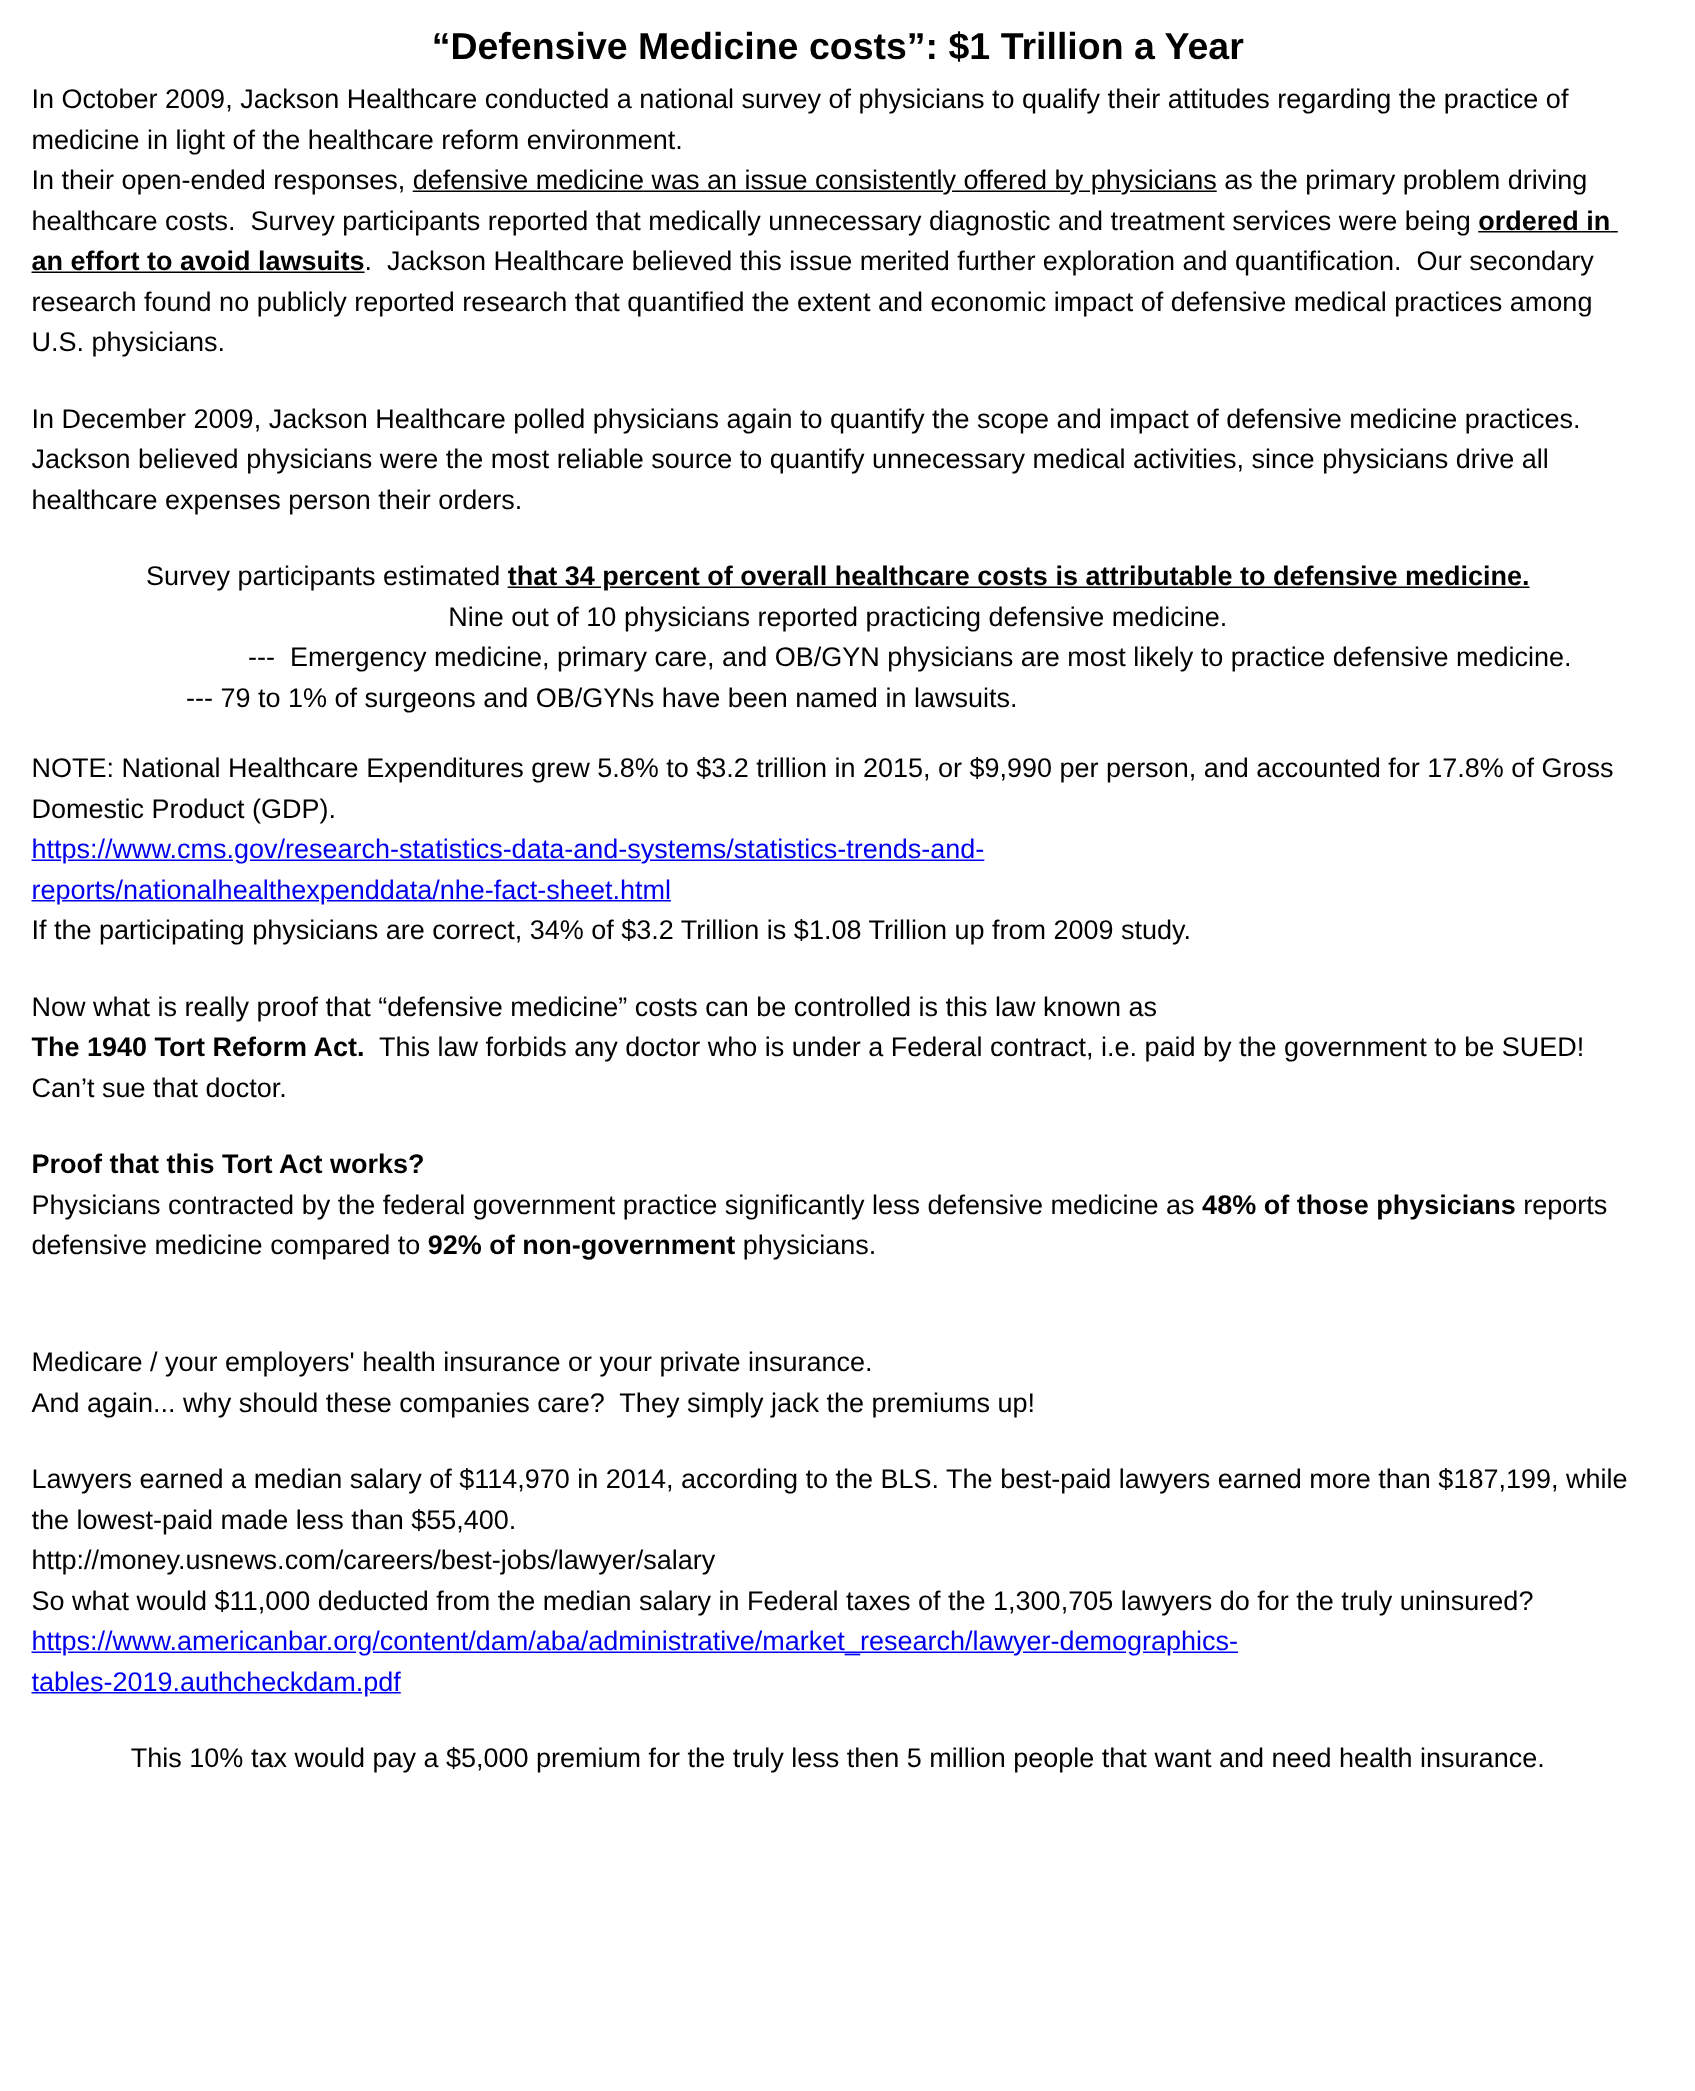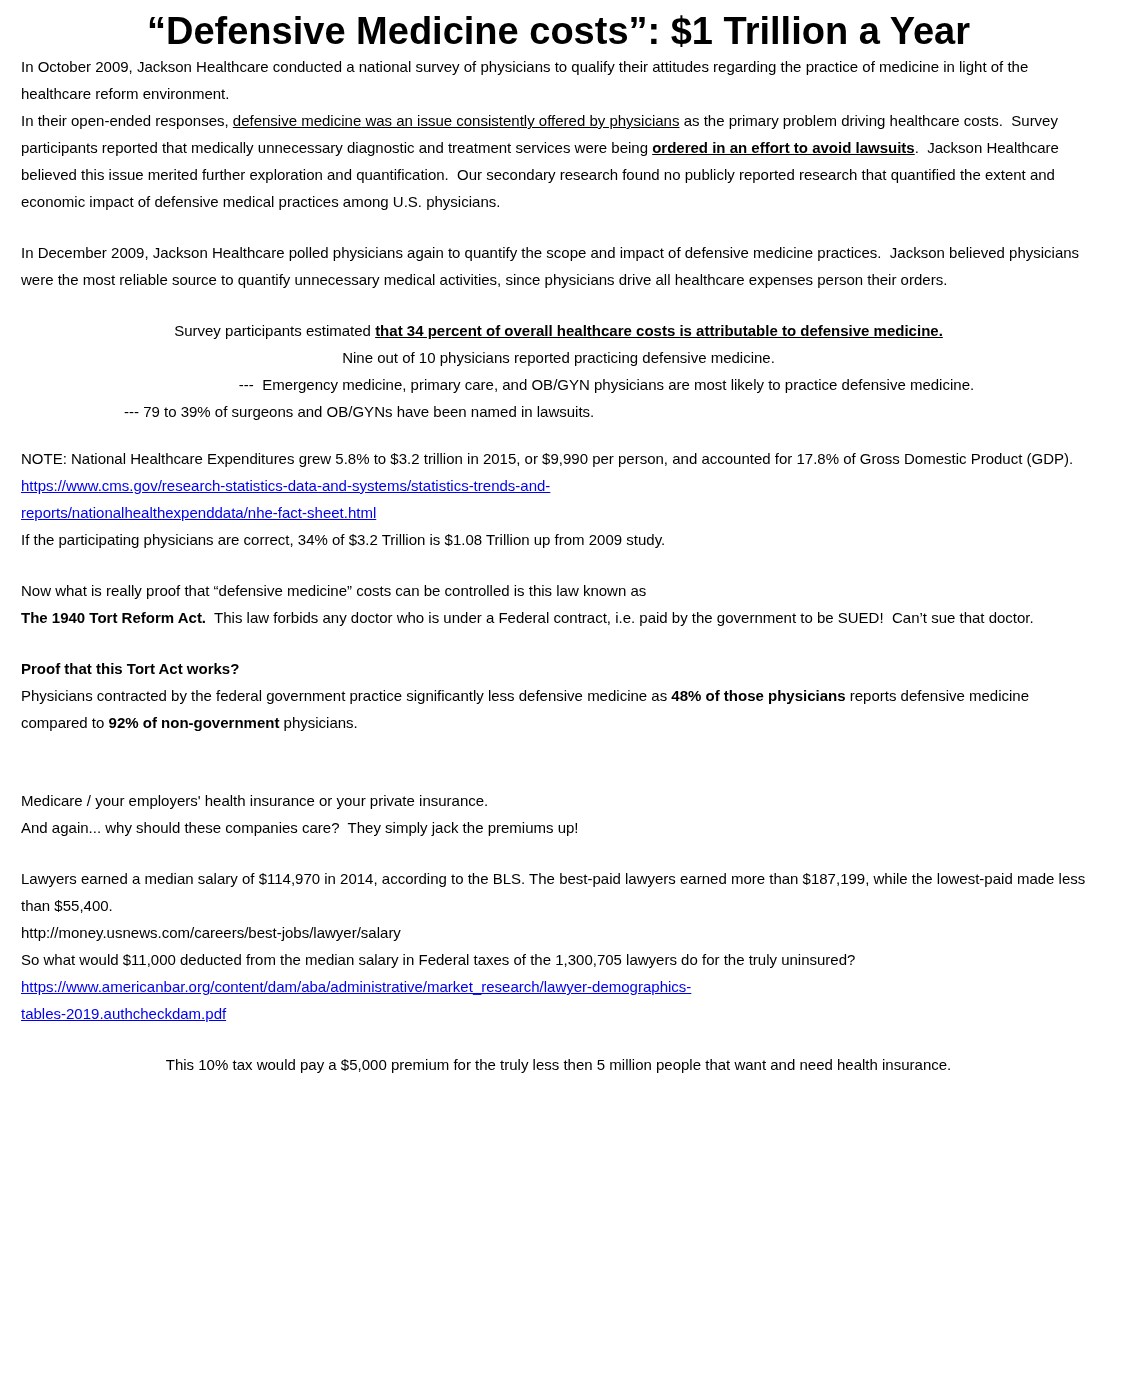--- a/index.html
+++ b/index.html
@@ -7,29 +7,29 @@
     width: 1130px;
     height: 1394px;
     box-sizing: border-box;
     background: #ffffff;
     color: #000000;
     font-family: "Liberation Sans", "DejaVu Sans", sans-serif;
     padding: 13px 34px 0 21px;
     overflow: hidden;
   }
   .title {
-    font-size: 38px;
+    font-size: 25px;
     font-weight: bold;
     text-align: center;
     line-height: 36px;
     margin: 0 0 4px 0;
     white-space: pre-wrap;
   }
   .para {
-    font-size: 15px;
+    font-size: 18px;
     line-height: 27px;
     margin: 0 0 24px 0;
     white-space: pre-wrap;
     overflow-wrap: normal;
   }
   .para.tight { margin-bottom: 0; text-align: center; }
   .para.bullet1 { padding-left: 133px; text-indent: -37px; }
   .para.bullet2 { padding-left: 103px; text-indent: 0; margin-bottom: 20px; }
   .b { font-weight: bold; }
   .i { }
@@ -45,21 +45,21 @@
 
 <div class="page">
   <div class="title">“Defensive Medicine costs”: $1 Trillion a Year</div>
   <div>
     <div class="para"><span>In October 2009, Jackson Healthcare conducted a national survey of physicians to qualify their attitudes regarding the practice of medicine in light of the healthcare reform environment.
 In their open-ended responses, </span><span class="i u">defensive medicine</span><span class="u"> was an issue consistently offered by physicians</span><span> as the primary problem driving healthcare costs.  Survey participants reported that medically unnecessary diagnostic and treatment services were being </span><span class="b i u">ordered in an effort to avoid lawsuits</span><span>.  Jackson Healthcare believed this issue merited further exploration and quantification.  Our secondary research found no publicly reported research that quantified the extent and economic impact of defensive medical practices among U.S. physicians.</span></div>
     <div class="para"><span>In December 2009, Jackson Healthcare polled physicians again to quantify the scope and impact of </span><span class="i">defensive medicine practices</span><span>.  Jackson believed physicians were the most reliable source to quantify unnecessary medical activities, since physicians drive all healthcare expenses person their orders.</span></div>
     <div class="para tight"><span>Survey participants estimated </span><span class="b i u">that 34 percent of overall healthcare costs is attributable to defensive medicine.</span><span>
 Nine out of 10 physicians reported practicing defensive medicine.</span></div>
     <div class="para tight bullet1"><span>---  Emergency medicine, primary care, and OB/GYN physicians are most likely to practice defensive medicine.</span></div>
-    <div class="para bullet2"><span>--- 79 to 39% of surgeons and OB/GYNs have been named in lawsuits.</span></div>
+    <div class="para bullet2"><span>--- 79 to 1% of surgeons and OB/GYNs have been named in lawsuits.</span></div>
     <div class="para"><span>NOTE: National Healthcare Expenditures grew 5.8% to $3.2 trillion in 2015, or $9,990 per person, and accounted for 17.8% of Gross Domestic Product (GDP).
 </span><a class="link">https://www.cms.gov/research-statistics-data-and-systems/statistics-trends-and-
 reports/nationalhealthexpenddata/nhe-fact-sheet.html</a><span>
 If the participating physicians are correct, 34% of $3.2 Trillion is $1.08 Trillion up from 2009 study.</span></div>
     <div class="para"><span>Now what is really proof that “</span><span class="i">defensive medicine</span><span>” costs can be controlled is this law known as
 </span><span class="b i">The 1940 Tort Reform Act.</span><span>  This law forbids any doctor who is under a Federal contract, i.e. paid by the government to be SUED!  Can’t sue that doctor.</span></div>
     <div class="para"><span class="b">Proof that this Tort Act works?</span><span>
 Physicians contracted by the federal government practice significantly less defensive medicine as </span><span class="b i">48% of those physicians</span><span> reports defensive medicine compared to </span><span class="b i">92% of non-government</span><span> physicians.
 </span></div>
     <div class="para"><span>

